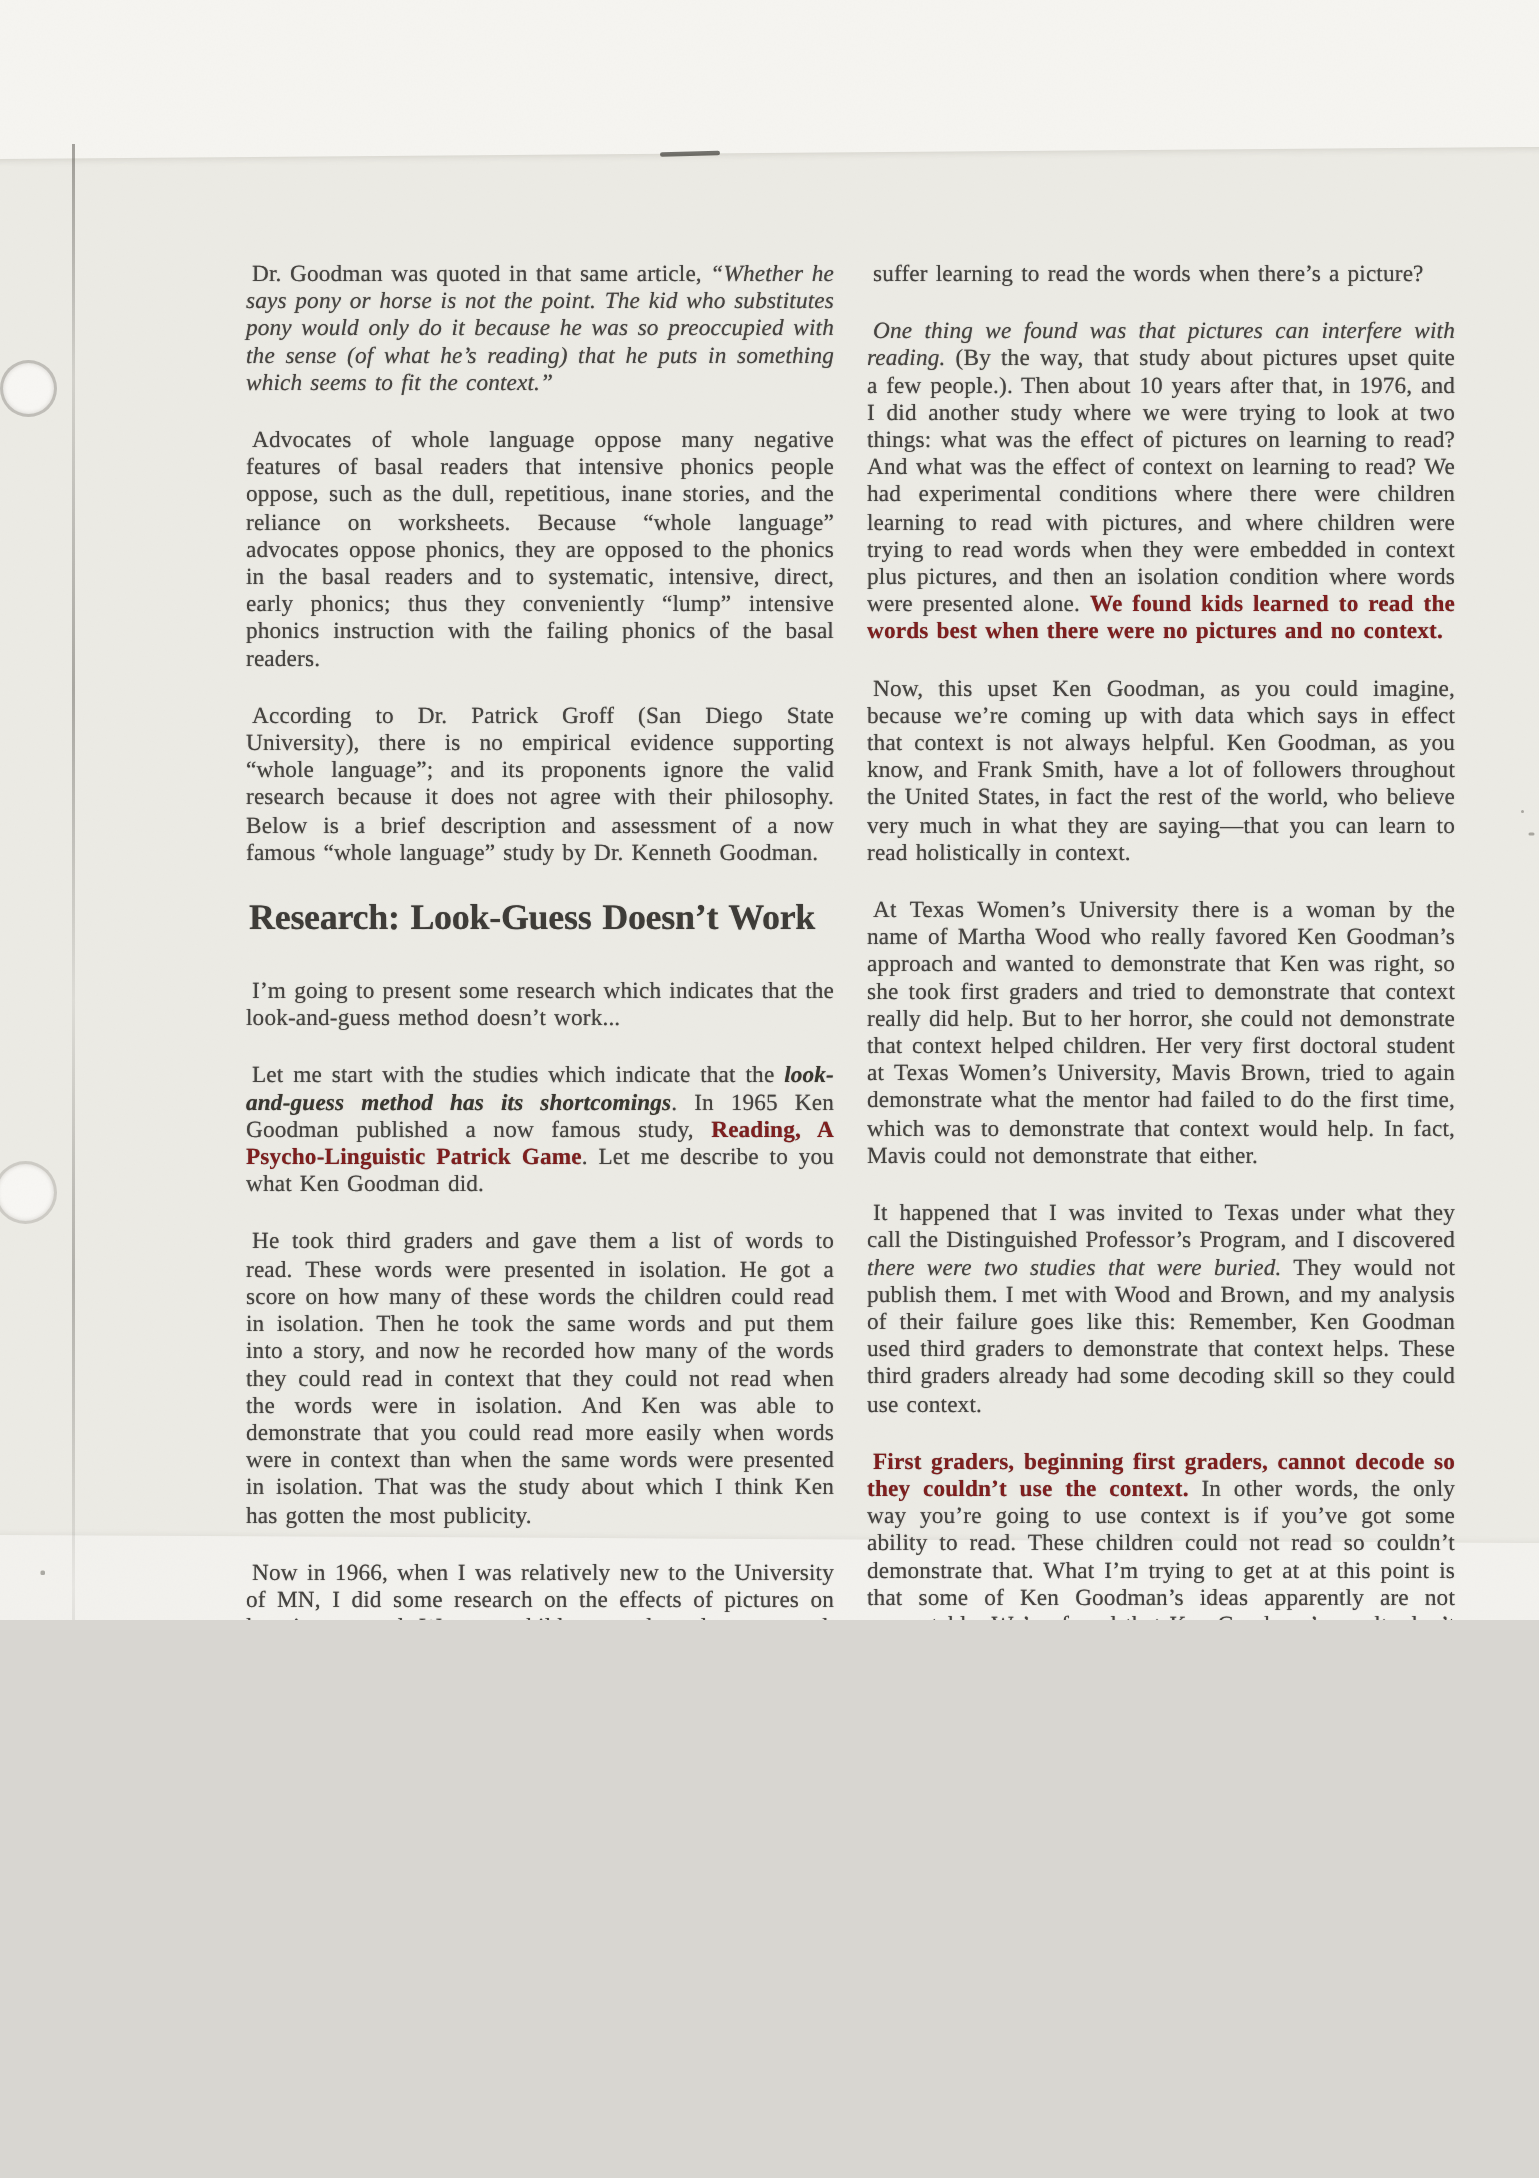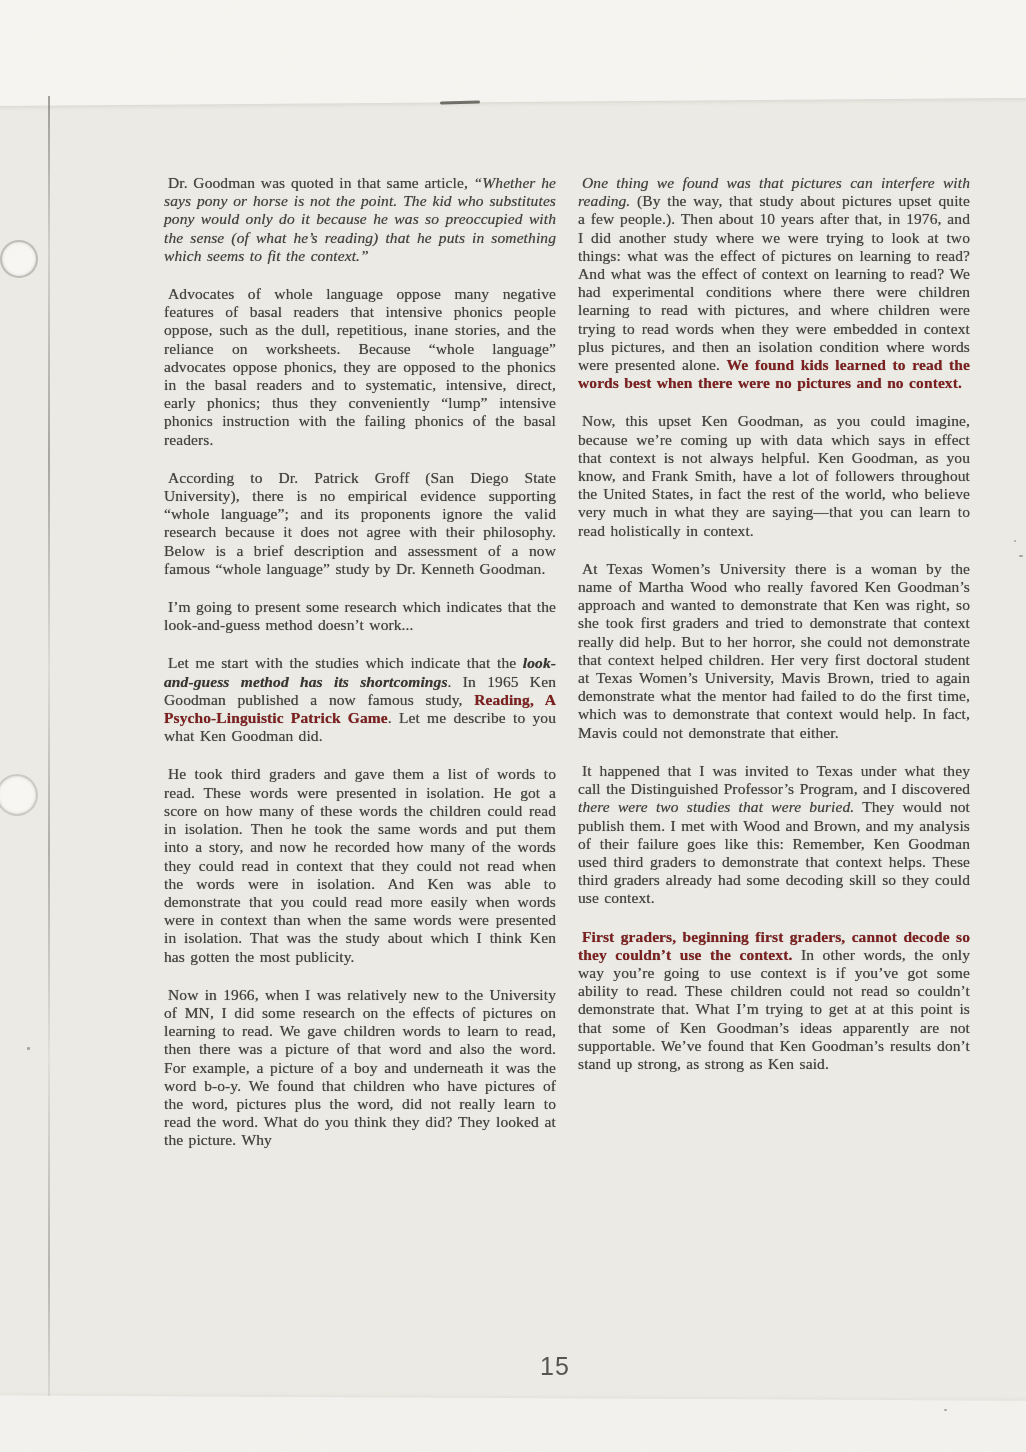--- a/index.html
+++ b/index.html
@@ -1,18 +1,18 @@
 <!DOCTYPE html>
 <html><head>
 <meta charset="utf-8">
 <style>
   html,body{margin:0;padding:0;background:#d8d6d1;}
   .page{
     position:relative;
-    width:1026px;height:1452px;
+    width:1026px;height:1080px;
     background:#ecebe5;
     overflow:hidden;
     font-family:"Liberation Serif", serif;
   }
   
   .top-band{
     position:absolute;top:-20px;left:-14px;width:1060px;height:122px;
     background:#f6f5f1;
     transform:rotate(-0.45deg);
     box-shadow:0 2px 4px -1px rgba(135,130,120,0.22);
@@ -94,26 +94,28 @@
   <div class="dash-top"></div>
   <div class="speck sp1"></div>
   <div class="speck sp2"></div>
   <div class="speck sp3"></div>
   <div class="speck sp4"></div>
 
   <div class="col col-left">
       <p><span>Dr. Goodman was quoted in that same article, </span><span class="i">“Whether he says pony or horse is not the point. The kid who substitutes pony would only do it because he was so preoccupied with the sense (of what he’s reading) that he puts in something which seems to fit the context.”</span></p>
       <p><span>Advocates of whole language oppose many negative features of basal readers that intensive phonics people oppose, such as the dull, repetitious, inane stories, and the reliance on worksheets. Because “whole language” advocates oppose phonics, they are opposed to the phonics in the basal readers and to systematic, intensive, direct, early phonics; thus they conveniently “lump” intensive phonics instruction with the failing phonics of the basal readers.</span></p>
       <p><span>According to Dr. Patrick Groff (San Diego State University), there is no empirical evidence supporting “whole language”; and its proponents ignore the valid research because it does not agree with their philosophy. Below is a brief description and assessment of a now famous “whole language” study by Dr. Kenneth Goodman.</span></p>
+      <h2>Research: Look-Guess Doesn’t Work</h2>
       <p><span>I’m going to present some research which indicates that the look-and-guess method doesn’t work...</span></p>
       <p><span>Let me start with the studies which indicate that the </span><span class="bi">look-and-guess method has its shortcomings</span><span>. In 1965 Ken Goodman published a now famous study, </span><span class="b">Reading, A Psycho-Linguistic Patrick Game</span><span>. Let me describe to you what Ken Goodman did.</span></p>
       <p><span>He took third graders and gave them a list of words to read. These words were presented in isolation. He got a score on how many of these words the children could read in isolation. Then he took the same words and put them into a story, and now he recorded how many of the words they could read in context that they could not read when the words were in isolation. And Ken was able to demonstrate that you could read more easily when words were in context than when the same words were presented in isolation. That was the study about which I think Ken has gotten the most publicity.</span></p>
       <p><span>Now in 1966, when I was relatively new to the University of MN, I did some research on the effects of pictures on learning to read. We gave children words to learn to read, then there was a picture of that word and also the word. For example, a picture of a boy and underneath it was the word b-o-y. We found that children who have pictures of the word, pictures plus the word, did not really learn to read the word. What do you think they did? They looked at the picture. Why</span></p>
     </div>
   <div class="col col-right">
+      <p><span>suffer learning to read the words when there’s a picture?</span></p>
       <p><span class="i">One thing we found was that pictures can interfere with reading.</span><span> (By the way, that study about pictures upset quite a few people.). Then about 10 years after that, in 1976, and I did another study where we were trying to look at two things: what was the effect of pictures on learning to read? And what was the effect of context on learning to read? We had experimental conditions where there were children learning to read with pictures, and where children were trying to read words when they were embedded in context plus pictures, and then an isolation condition where words were presented alone. </span><span class="b">We found kids learned to read the words best when there were no pictures and no context.</span></p>
       <p><span>Now, this upset Ken Goodman, as you could imagine, because we’re coming up with data which says in effect that context is not always helpful. Ken Goodman, as you know, and Frank Smith, have a lot of followers throughout the United States, in fact the rest of the world, who believe very much in what they are saying—that you can learn to read holistically in context.</span></p>
       <p><span>At Texas Women’s University there is a woman by the name of Martha Wood who really favored Ken Goodman’s approach and wanted to demonstrate that Ken was right, so she took first graders and tried to demonstrate that context really did help. But to her horror, she could not demonstrate that context helped children. Her very first doctoral student at Texas Women’s University, Mavis Brown, tried to again demonstrate what the mentor had failed to do the first time, which was to demonstrate that context would help. In fact, Mavis could not demonstrate that either.</span></p>
       <p><span>It happened that I was invited to Texas under what they call the Distinguished Professor’s Program, and I discovered </span><span class="i">there were two studies that were buried.</span><span> They would not publish them. I met with Wood and Brown, and my analysis of their failure goes like this: Remember, Ken Goodman used third graders to demonstrate that context helps. These third graders already had some decoding skill so they could use context.</span></p>
       <p><span class="b">First graders, beginning first graders, cannot decode so they couldn’t use the context.</span><span> In other words, the only way you’re going to use context is if you’ve got some ability to read. These children could not read so couldn’t demonstrate that. What I’m trying to get at at this point is that some of Ken Goodman’s ideas apparently are not supportable. We’ve found that Ken Goodman’s results don’t stand up strong, as strong as Ken said.</span></p>
     </div>
 
   <div class="pagenum">15</div>
 
   <svg class="grain" width="1026" height="1452">

